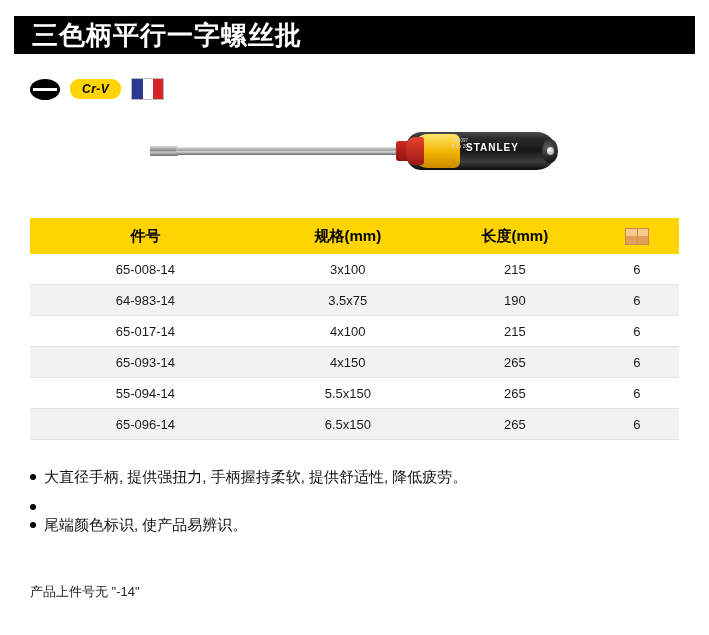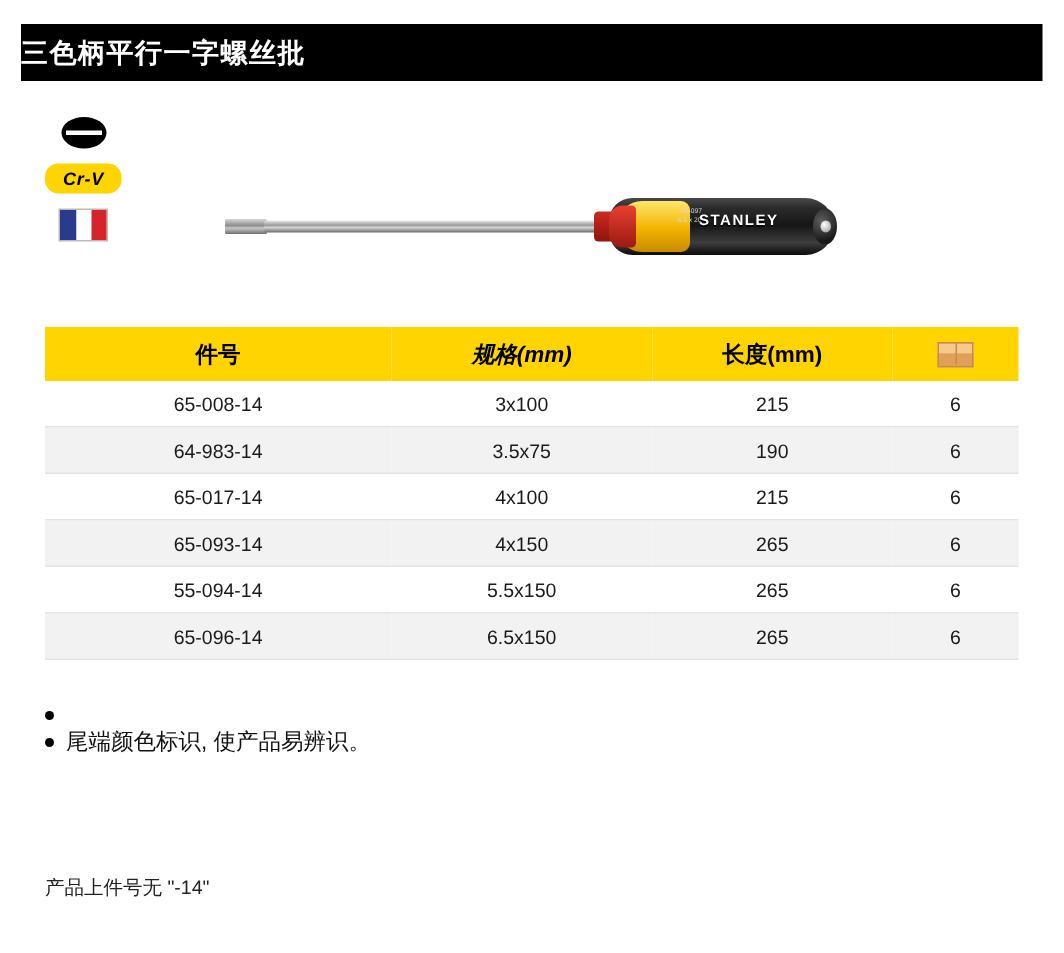--- a/index.html
+++ b/index.html
@@ -26,34 +26,34 @@
     left: 14px;
     top: 16px;
     width: 681px;
     height: 38px;
     background: #000000;
     display: flex;
     align-items: center;
   }
   .title-text {
     color: #ffffff;
-    font-size: 18px;
+    font-size: 26px;
     font-weight: bold;
     letter-spacing: 1px;
+    padding-left: 18px;
     line-height: 1;
   }
   
   .badges {
     position: absolute;
     left: 30px;
     top: 78px;
     display: flex;
     align-items: center;
     gap: 10px;
-    flex-direction: column;
   }
   .badge-screw {
     width: 30px;
     height: 21px;
     border-radius: 50%;
     background: #000;
     position: relative;
     overflow: hidden;
   }
   .badge-screw::after {
@@ -218,21 +218,21 @@
   .spec-table td {
     height: 28px;
     text-align: center;
     border-bottom: 1px solid #e3e3e3;
     font-size: 13px;
     color: #1a1a1a;
   }
   .spec-table tbody tr:nth-child(odd) td { background: #ffffff; }
   .spec-table tbody tr:nth-child(even) td { background: #f2f2f2; }
   .col-a { width: 232px; }
-  .col-b { width: 174px; font-style: italic; }
+  .col-b { width: 174px; }
   .col-c { width: 160px; }
   .col-d { width: 83px; }
   .box-icon {
     display: inline-block;
     width: 22px;
     height: 15px;
     background: linear-gradient(to bottom, #f6c98c 0 45%, #e0a05a 45% 100%);
     border: 1px solid #c98a4a;
     position: relative;
     vertical-align: middle;
@@ -361,20 +361,24 @@
         <td>6.5x150</td>
         <td>265</td>
         <td>6</td>
       </tr>
     </tbody>
   </table>
 
   <div class="bullets">
     <div class="bullet">
       <span class="dot"></span>
+      <span>大直径手柄, 提供强扭力, 手柄握持柔软, 提供舒适性, 降低疲劳。</span>
+    </div>
+    <div class="bullet">
+      <span class="dot"></span>
     </div>
     <div class="bullet">
       <span class="dot"></span>
       <span>尾端颜色标识, 使产品易辨识。</span>
     </div>
   </div>
 
   <div class="footnote">产品上件号无 "-14"</div>
 
 </div>

